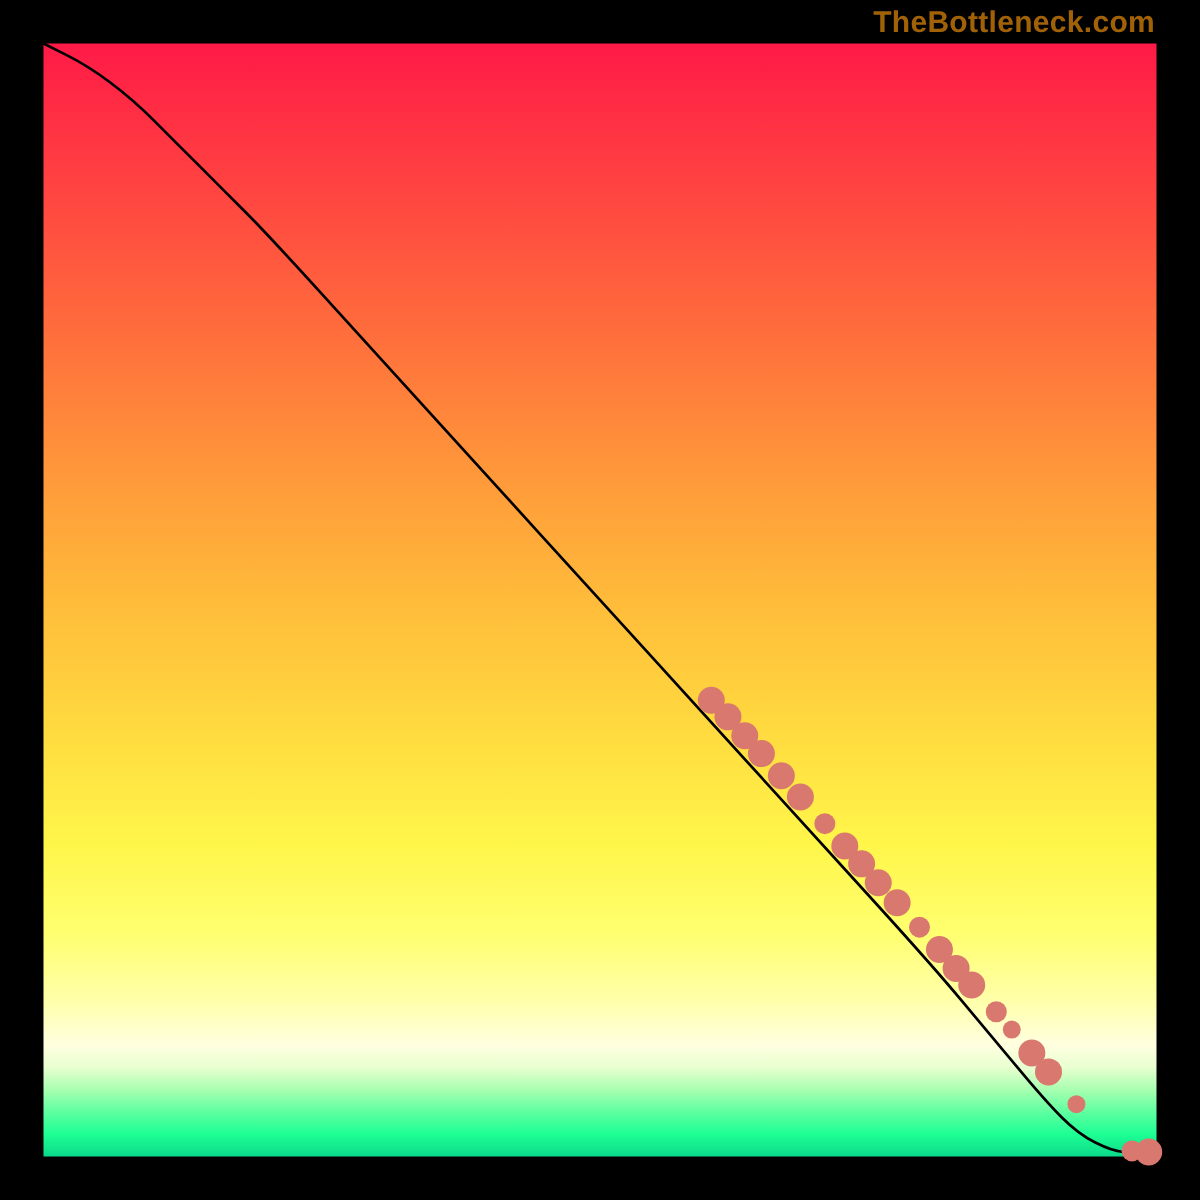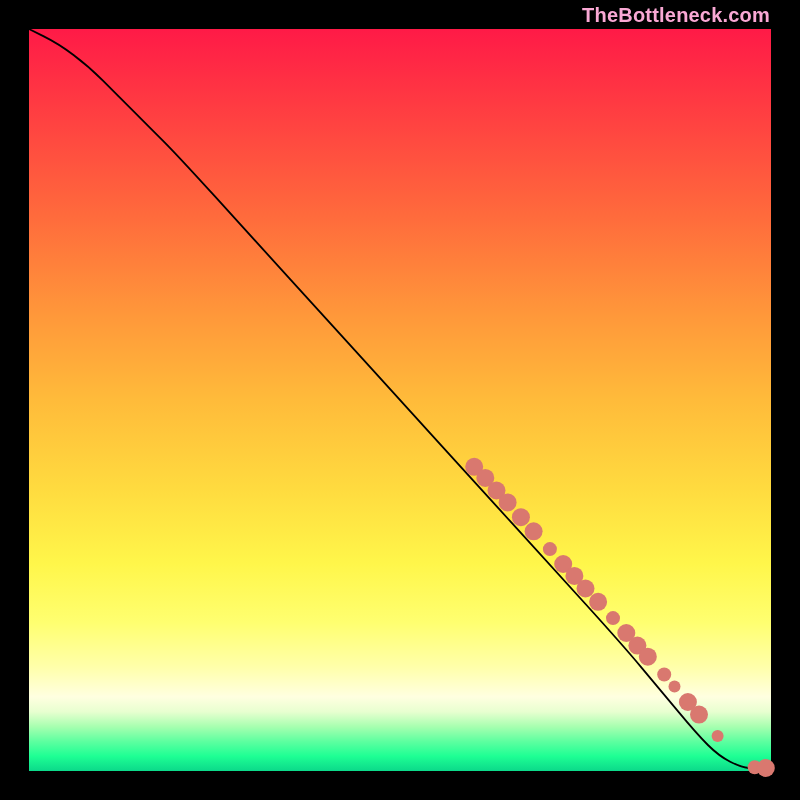--- a/index.html
+++ b/index.html
@@ -36,21 +36,21 @@
       #0bd98a 100%
     );
   }
   .watermark {
     position: absolute;
     top: 4px;
     right: 30px;
     font-family: Arial, Helvetica, sans-serif;
     font-size: 20px;
     font-weight: 600;
-    color: #f9a8d4;
+    color: #a16207;
     letter-spacing: 0.2px;
     user-select: none;
   }
   svg.curve {
     position: absolute;
     left: 0;
     top: 0;
     width: 742px;
     height: 742px;
     overflow: visible;

